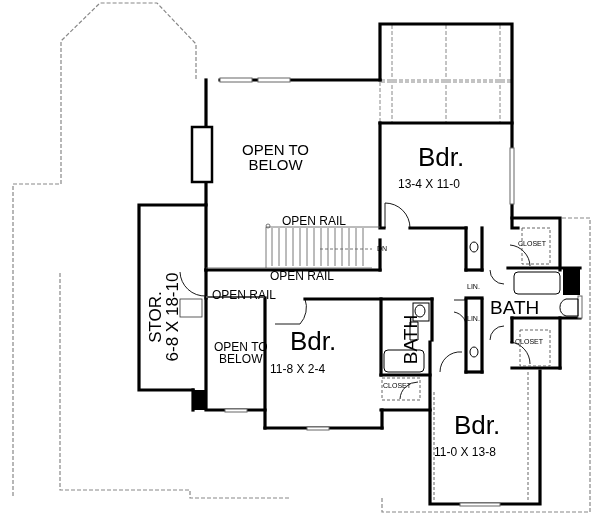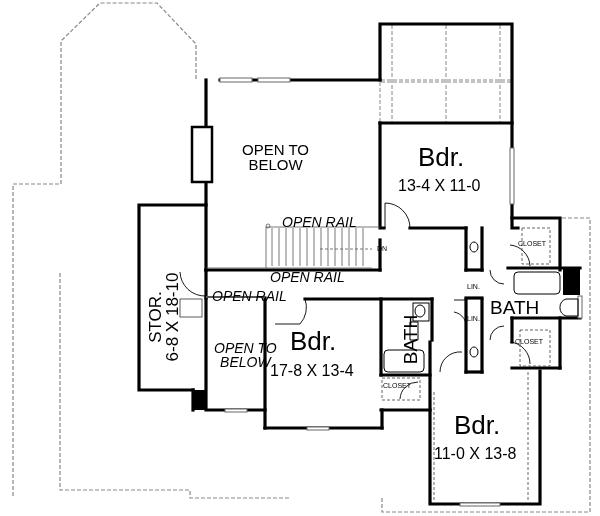--- a/index.html
+++ b/index.html
@@ -1,22 +1,22 @@
 <!DOCTYPE html>
 <html><head>
 <meta charset="utf-8">
 <style>
   html, body { margin:0; padding:0; background:#ffffff; }
   body { width:600px; height:516px; overflow:hidden; position:relative; font-family:"Liberation Sans", sans-serif; }
   #plan { position:absolute; left:0; top:0; }
   .lbl { position:absolute; color:#000; font-family:"Liberation Sans", sans-serif; line-height:1; white-space:nowrap; }
   .big { font-size:26px; }
-  .dim { font-size:16px; }
+  .dim { font-size:12px; }
   .mid { font-size:15px; text-align:center; }
-  .sm  { font-size:14px; font-style:italic; }
+  .sm  { font-size:12px; }
   .xs  { font-size:7px; }
   .bath { font-size:19px; }
 </style>
 </head>
 <body>
 
 <svg id="plan" width="600" height="516" viewBox="0 0 600 516" xmlns="http://www.w3.org/2000/svg">
 
   <g fill="none" stroke="#888" stroke-width="1.2" stroke-dasharray="4,2">
     <polyline points="196,79 196,44 157,3 100,3 61,41 61,184 13,184 13,497"></polyline>
@@ -155,21 +155,21 @@
 
 <div class="lbl mid" style="left:242px;top:142px;">
   <div>OPEN TO</div>
   <div>BELOW</div>
 </div>
 
 <div class="lbl big" style="left:418px;top:144px;">Bdr.</div>
 <div class="lbl dim" style="left:398px;top:178px;">13-4 X 11-0</div>
 
 <div class="lbl big" style="left:290px;top:328px;">Bdr.</div>
-<div class="lbl dim" style="left:270px;top:363px;">17-8  X 13-4</div>
+<div class="lbl dim" style="left:270px;top:363px;">11-8  X 2-4</div>
 
 <div class="lbl big" style="left:454px;top:412px;">Bdr.</div>
 <div class="lbl dim" style="left:434px;top:446px;text-align:right;">11-0 X 13-8</div>
 
 <div class="lbl" style="left:120px;top:300px;transform:rotate(-90deg);transform-origin:center;text-align:center;font-size:17px;">
   <div>STOR.</div>
   <div>6-8 X 18-10</div>
 </div>
 
 <div class="lbl sm" style="left:214px;top:341px;text-align:center;">

